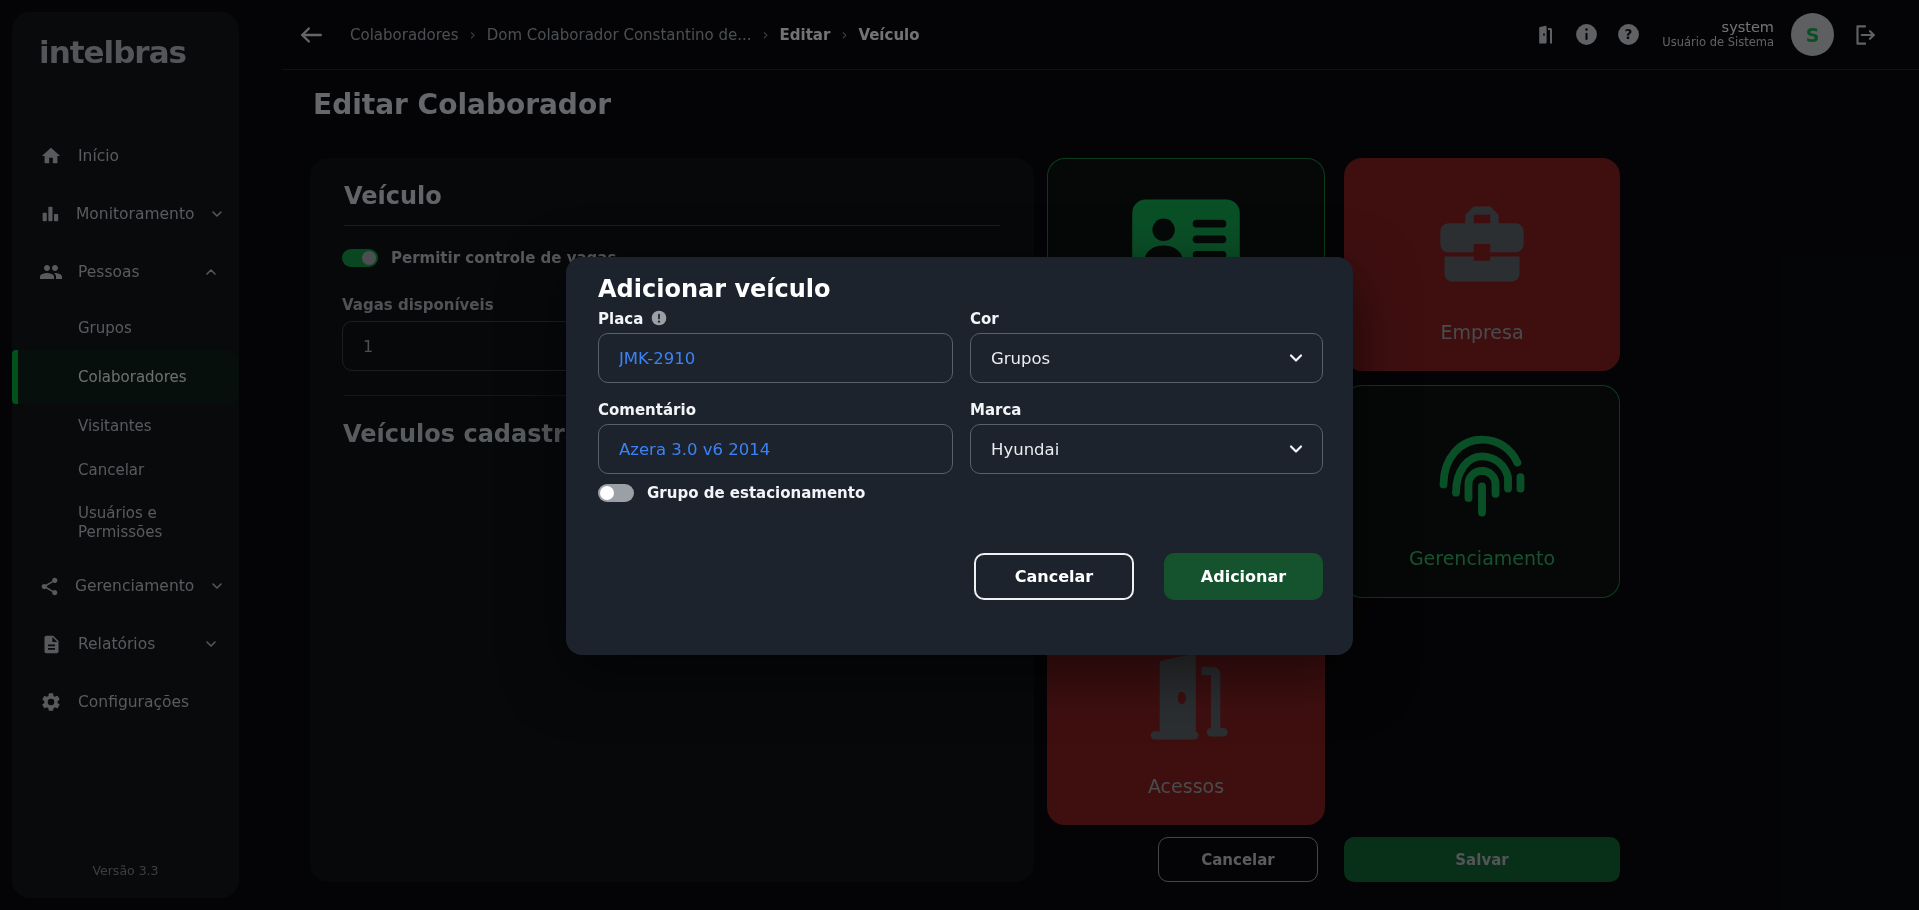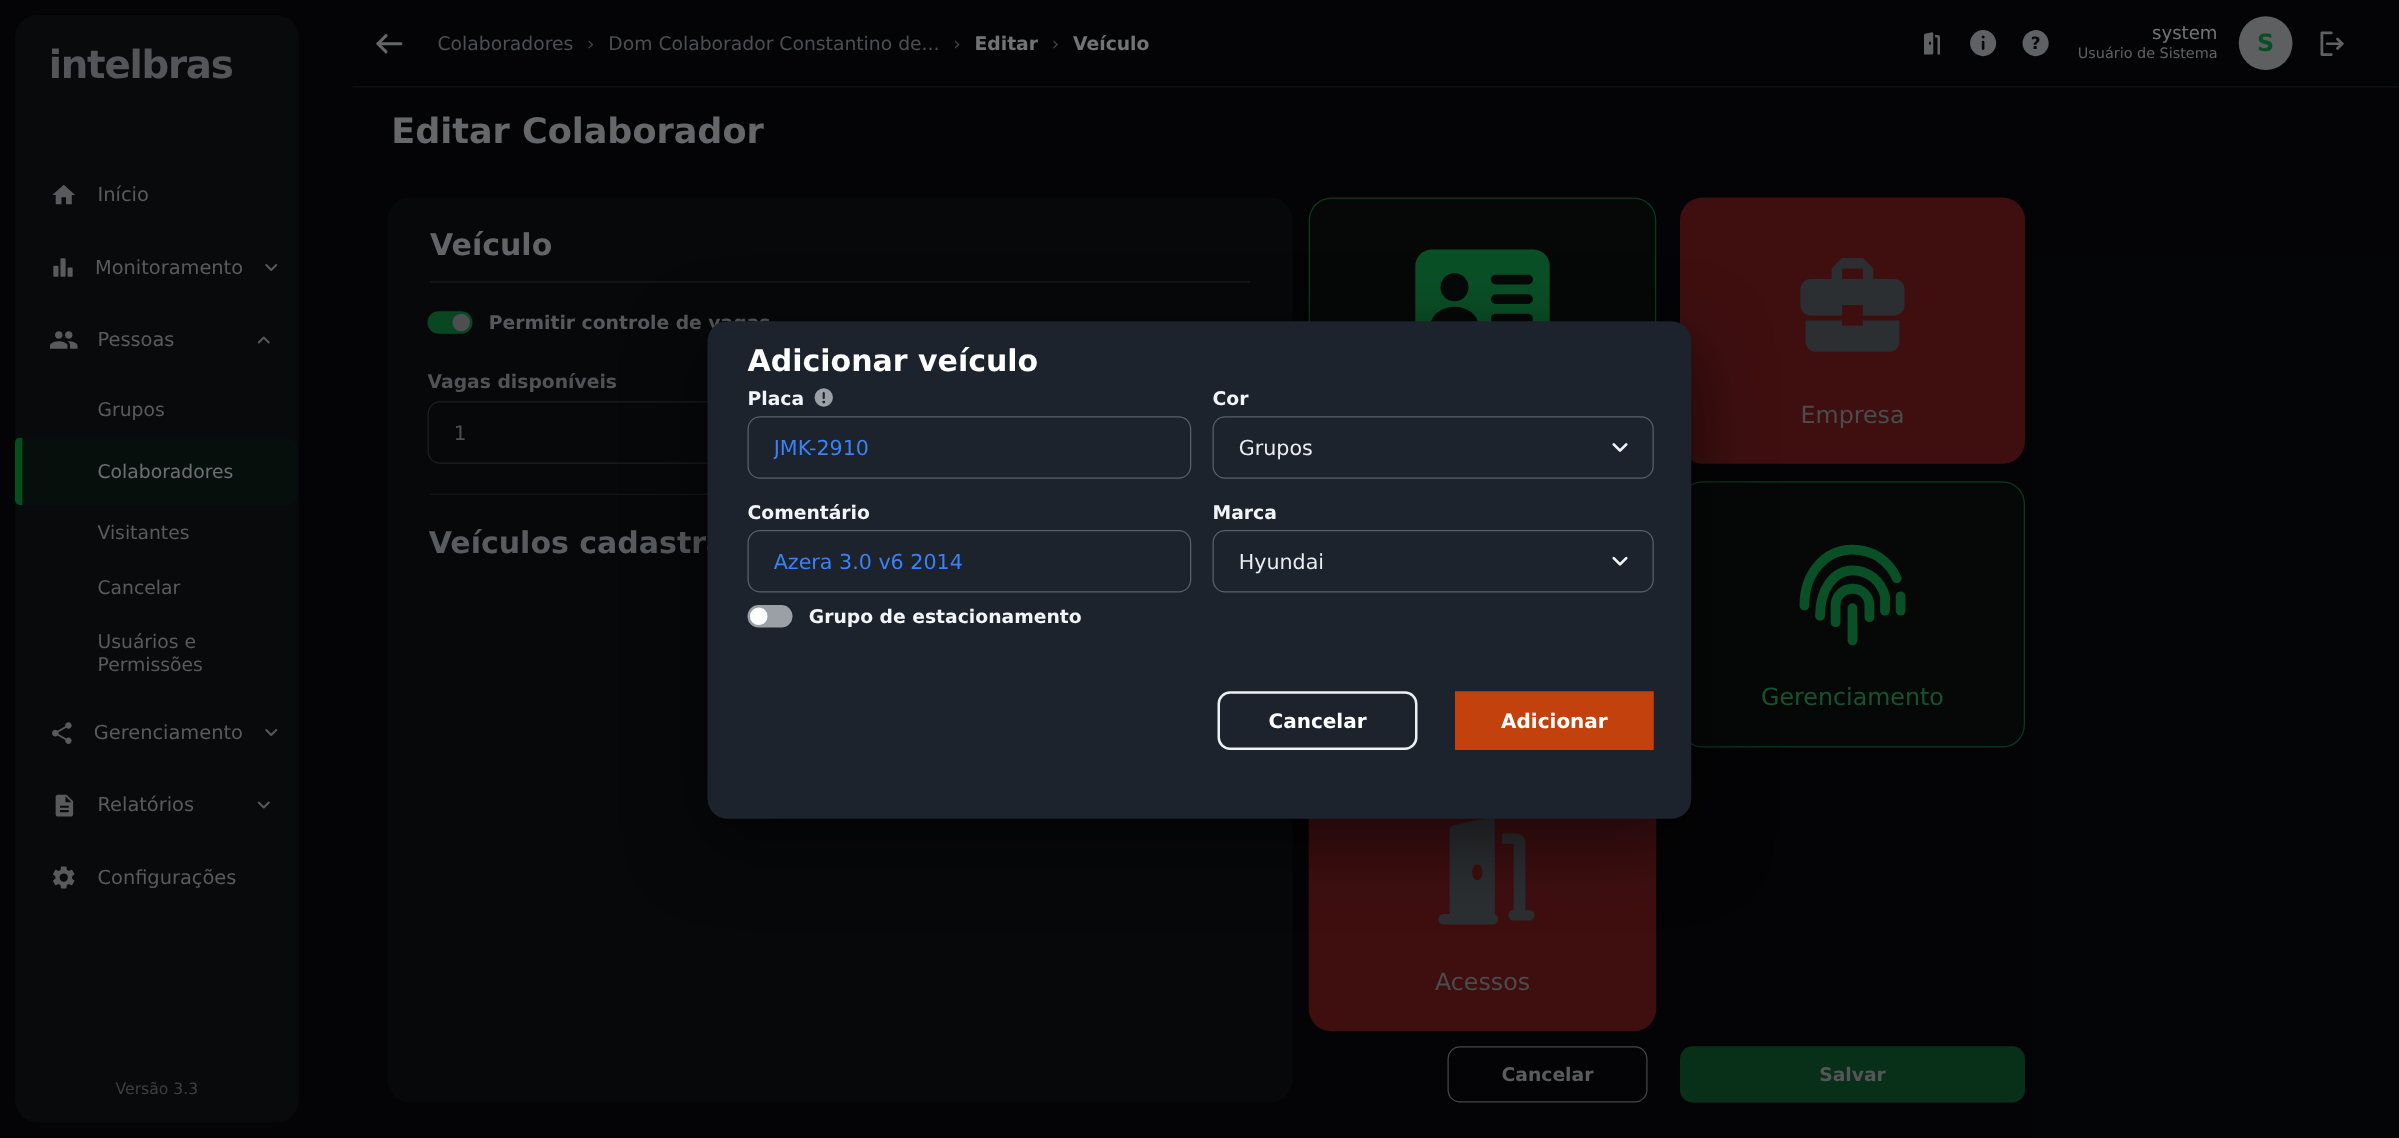--- a/index.html
+++ b/index.html
@@ -92,22 +92,22 @@
   .f-coment{left:32px;top:167px;width:355px}
   .mselect{position:absolute;height:50px;border:1px solid #5a6069;border-radius:10px;display:flex;
            align-items:center;justify-content:space-between;padding:0 16px 0 20px;color:#e9edf0;
            font-size:16.5px;cursor:pointer}
   .f-cor{left:404px;top:76px;width:353px}
   .f-marca{left:404px;top:167px;width:353px}
   .mtoggle-row{position:absolute;left:32px;top:227px;display:flex;align-items:flex-start;gap:13px}
   .mtoggle-row .toggle-label{color:#f2f5f7}
   .mcancel{position:absolute;left:408px;top:296px;width:160px;height:47px;border:2px solid #eef1f3;
            background:transparent;border-radius:10px;color:#fff;font-weight:700;font-size:16px}
-  .madd{position:absolute;left:598px;top:296px;width:159px;height:47px;background:#c2410c;border:none;
-        border-radius:0;color:#fff;font-weight:700;font-size:16px}
+  .madd{position:absolute;left:598px;top:296px;width:159px;height:47px;background:#14532d;border:none;
+        border-radius:10px;color:#fff;font-weight:700;font-size:16px}
 </style>
 </head>
 <body>
 
 <div class="screen">
 
   <aside class="sidebar">
     <div class="logo">intelbras</div>
     <nav class="nav">
       <div class="nav-item">

